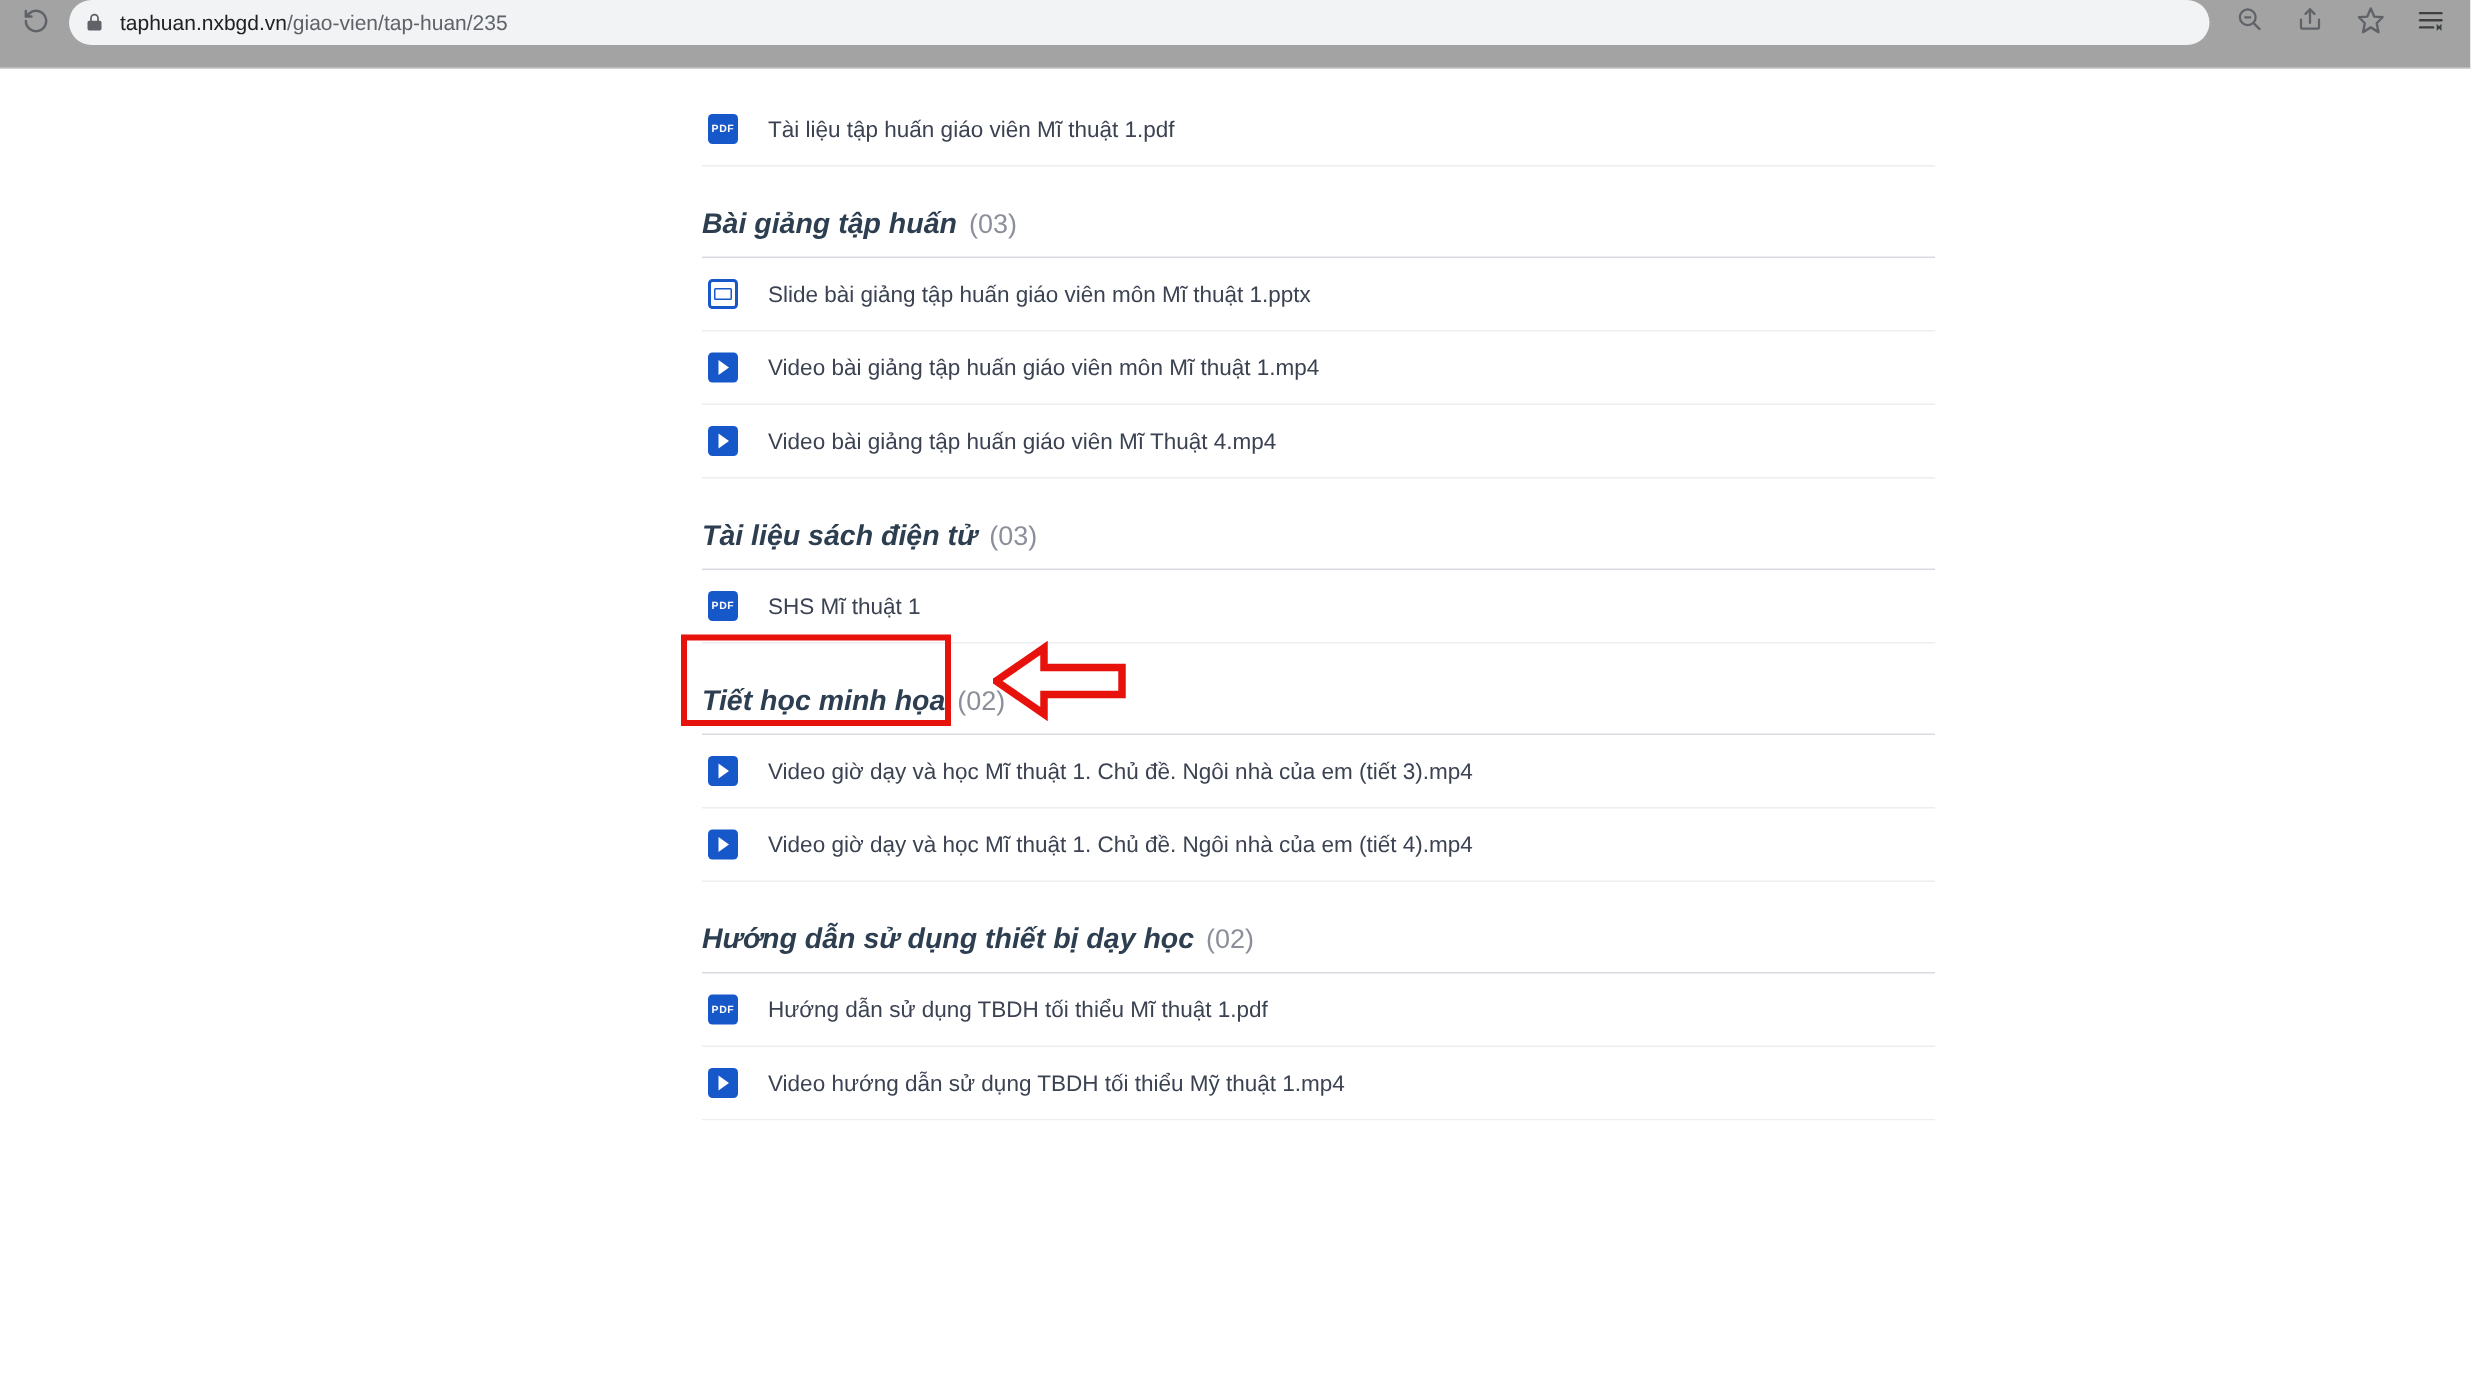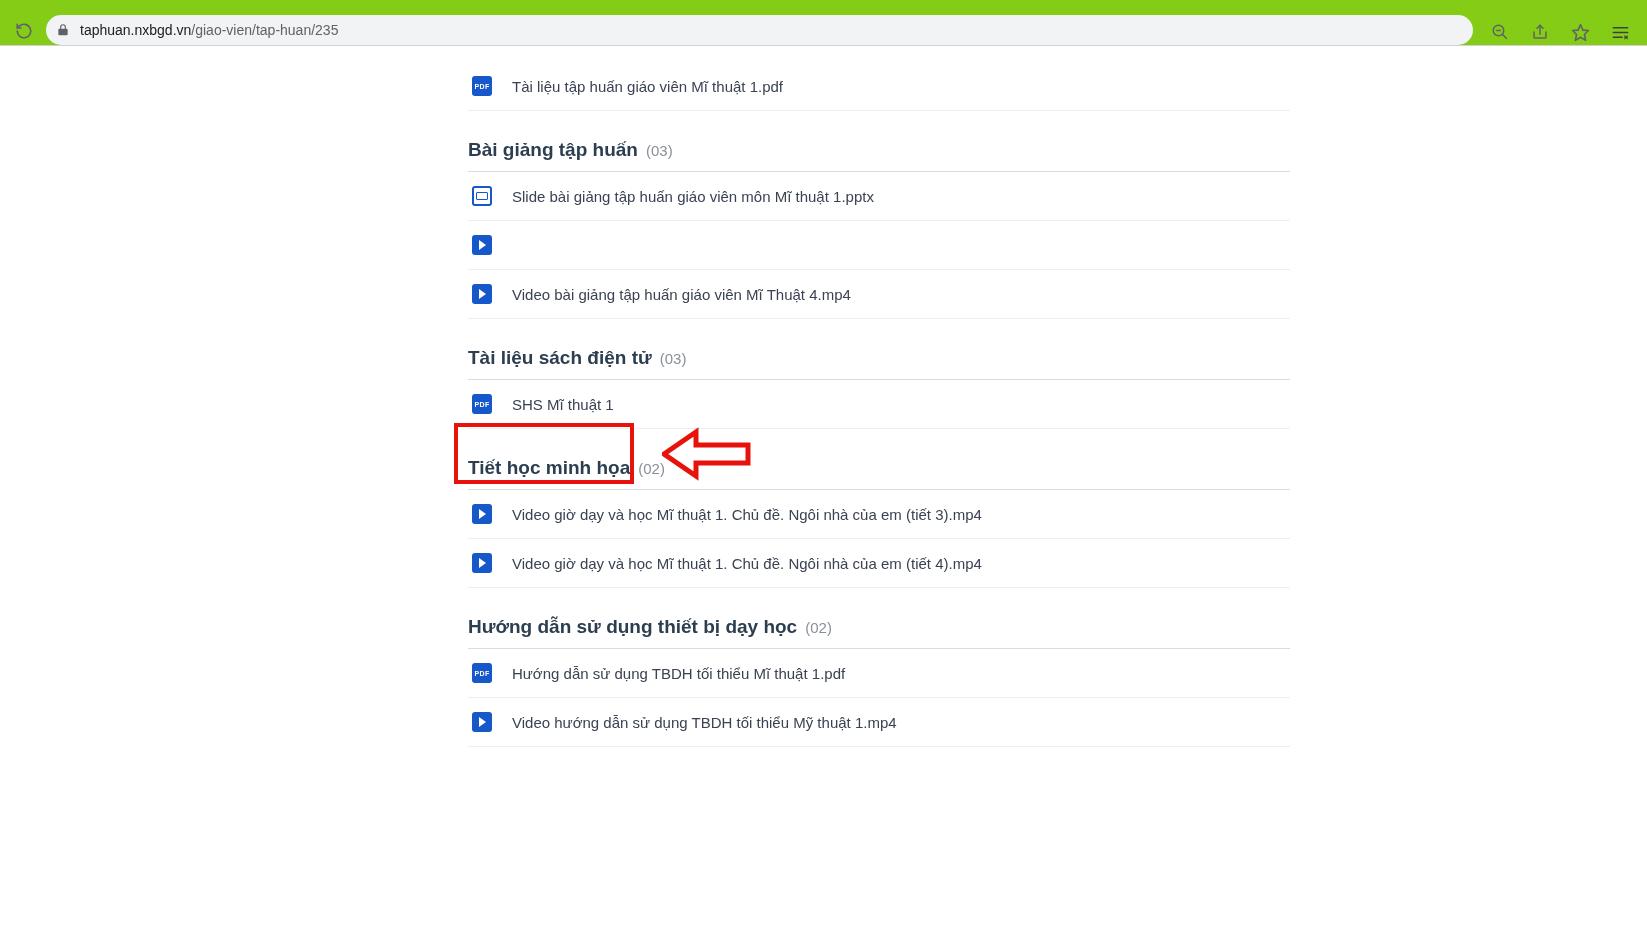--- a/index.html
+++ b/index.html
@@ -3,23 +3,23 @@
 <meta charset="utf-8">
 <style>
   * { box-sizing: border-box; margin: 0; padding: 0; }
   html, body { font-family: Arial, Helvetica, sans-serif; background: #fff; color: #333; }
   body { width: 1647px; }
 
   
   .toolbar {
     height: 46px;
     width: 100%;
-    background: #84cc16;
+    background: #a3a3a3;
     display: flex;
-    align-items: flex-end;
+    align-items: flex-start;
     padding: 0 14px 0 10px;
     border-bottom: 1px solid #cfd1d4;
   }
   .reload-btn { width: 28px; height: 28px; display:flex; align-items:center; justify-content:center; cursor:pointer; }
   .address-pill {
     flex: 1;
     height: 30px;
     background: #f1f3f4;
     border-radius: 15px;
     display: flex;
@@ -40,22 +40,22 @@
     margin-left: 468px;
     width: 822px;
   }
   .section { margin-top: 28px; }
   .section:first-child { margin-top: 0; }
   .section-header {
     display:flex; align-items: baseline; gap: 8px;
     padding-bottom: 10px;
     border-bottom: 1px solid #d8dbe0;
   }
-  .section-title { font-size: 19px; font-weight: 600; color: #2c3e50; }
-  .section-count { font-size: 15px; color: #8a8f99; }
+  .section-title { font-size: 19px; font-weight: 600; color: #2c3e50; font-style: italic; }
+  .section-count { font-size: 18px; color: #8a8f99; }
   .file-row {
     display:flex; align-items:center; gap: 20px;
     padding: 14px 0 14px 4px;
     font-size: 15px; color: #3b4252;
     border-bottom: 1px solid #eceef2;
     cursor: pointer;
   }
   .file-icon {
     width: 20px; height: 20px; border-radius: 3px;
     display:flex; align-items:center; justify-content:center;
@@ -139,20 +139,21 @@
         <div class="section-header">
           <span class="section-title">Bài giảng tập huấn</span>
           <span class="section-count">(03)</span>
         </div>
         <div class="file-row">
           <div class="file-icon icon-pptx"></div>
           <span class="file-name">Slide bài giảng tập huấn giáo viên môn Mĩ thuật 1.pptx</span>
         </div>
         <div class="file-row">
           <div class="file-icon icon-video"></div>
+          <span class="file-name">Video bài giảng tập huấn giáo viên môn Mĩ thuật 1.mp4</span>
         </div>
         <div class="file-row">
           <div class="file-icon icon-video"></div>
           <span class="file-name">Video bài giảng tập huấn giáo viên Mĩ Thuật 4.mp4</span>
         </div>
       </div>
       <div class="section">
         <div class="section-header">
           <span class="section-title">Tài liệu sách điện tử</span>
           <span class="section-count">(03)</span>

